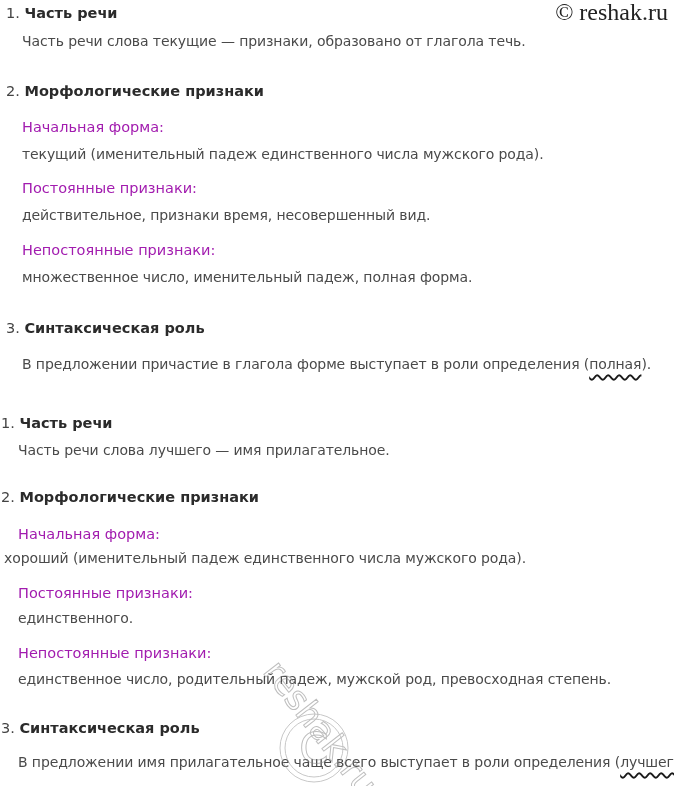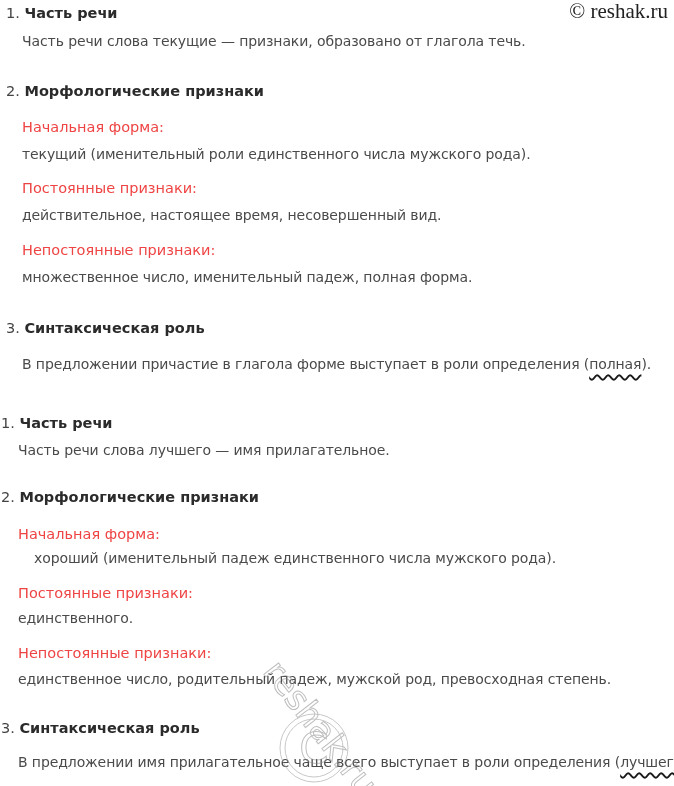--- a/index.html
+++ b/index.html
@@ -3,45 +3,45 @@
 <meta charset="utf-8">
 <style>
   html, body { margin: 0; padding: 0; background: #ffffff; }
   body { width: 674px; height: 786px; position: relative; overflow: hidden;
          font-family: "DejaVu Sans", "Liberation Sans", sans-serif; color: #444444; }
   .abs { position: absolute; white-space: nowrap; }
   .heading { font-size: 14.5px; color: #333333; }
   .heading .num { font-weight: normal; color: #444444; }
   .heading .title { font-weight: bold; color: #2b2b2b; margin-top: 33px; }
   .text { font-size: 14px; color: #4a4a4a; letter-spacing: -0.1px; }
-  .label { font-size: 14.5px; color: #ef4444; }
+  .label { font-size: 14.5px; color: #a21caf; }
   .wavy { text-decoration: underline wavy #1a1a1a; text-underline-offset: 5px; text-decoration-thickness: 1.5px; }
-  .copyright { font-family: "Liberation Serif", "DejaVu Serif", serif; font-size: 21px; color: #222222; }
+  .copyright { font-family: "Liberation Serif", "DejaVu Serif", serif; font-size: 24px; color: #222222; }
   .watermark { position: absolute; left: 252px; top: 650px; width: 180px; height: 136px; pointer-events: none; opacity: 0.55; }
 </style>
 </head>
 <body>
 
 <div class="abs copyright" style="right:6px; top:-1px;">© reshak.ru</div>
 
 <div>
   <div class="abs heading" style="left:6px; top:5px;">
     <span class="num">1.</span>
     <span class="title">Часть речи</span>
   </div>
   <div class="abs text" style="left:22px; top:33px;">Часть речи слова текущие — признаки, образовано от глагола течь.</div>
 
   <div class="abs heading" style="left:6px; top:83px;">
     <span class="num">2.</span>
     <span class="title">Морфологические признаки</span>
   </div>
   <div class="abs label" style="left:22px; top:119px;">Начальная форма:</div>
-  <div class="abs text" style="left:22px; top:146px;">текущий (именительный роли единственного числа мужского рода).</div>
+  <div class="abs text" style="left:22px; top:146px;">текущий (именительный падеж единственного числа мужского рода).</div>
   <div class="abs label" style="left:22px; top:180px;">Постоянные признаки:</div>
-  <div class="abs text" style="left:22px; top:207px;">действительное, настоящее время, несовершенный вид.</div>
+  <div class="abs text" style="left:22px; top:207px;">действительное, признаки время, несовершенный вид.</div>
   <div class="abs label" style="left:22px; top:242px;">Непостоянные признаки:</div>
   <div class="abs text" style="left:22px; top:269px;text-align:center;">множественное число, именительный падеж, полная форма.</div>
 
   <div class="abs heading" style="left:6px; top:320px;">
     <span class="num">3.</span>
     <span class="title">Синтаксическая роль</span>
   </div>
   <div class="abs text" style="left:22px; top:356px;">
     <span>В предложении причастие в глагола форме выступает в роли определения (</span><span class="wavy">полная</span><span>).</span>
   </div>
@@ -52,21 +52,21 @@
     <span class="num">1.</span>
     <span class="title">Часть речи</span>
   </div>
   <div class="abs text" style="left:18px; top:442px;">Часть речи слова лучшего — имя прилагательное.</div>
 
   <div class="abs heading" style="left:1px; top:489px;">
     <span class="num">2.</span>
     <span class="title">Морфологические признаки</span>
   </div>
   <div class="abs label" style="left:18px; top:526px;">Начальная форма:</div>
-  <div class="abs text" style="left:34px; top:550px;">хороший (именительный падеж единственного числа мужского рода).</div>
+  <div class="abs text" style="left:4px; top:550px;">хороший (именительный падеж единственного числа мужского рода).</div>
   <div class="abs label" style="left:18px; top:585px;">Постоянные признаки:</div>
   <div class="abs text" style="left:18px; top:610px;">единственного.</div>
   <div class="abs label" style="left:18px; top:645px;">Непостоянные признаки:</div>
   <div class="abs text" style="left:18px; top:671px;">единственное число, родительный падеж, мужской род, превосходная степень.</div>
 
   <div class="abs heading" style="left:1px; top:720px;">
     <span class="num">3.</span>
     <span class="title">Синтаксическая роль</span>
   </div>
   <div class="abs text" style="left:18px; top:754px;">

